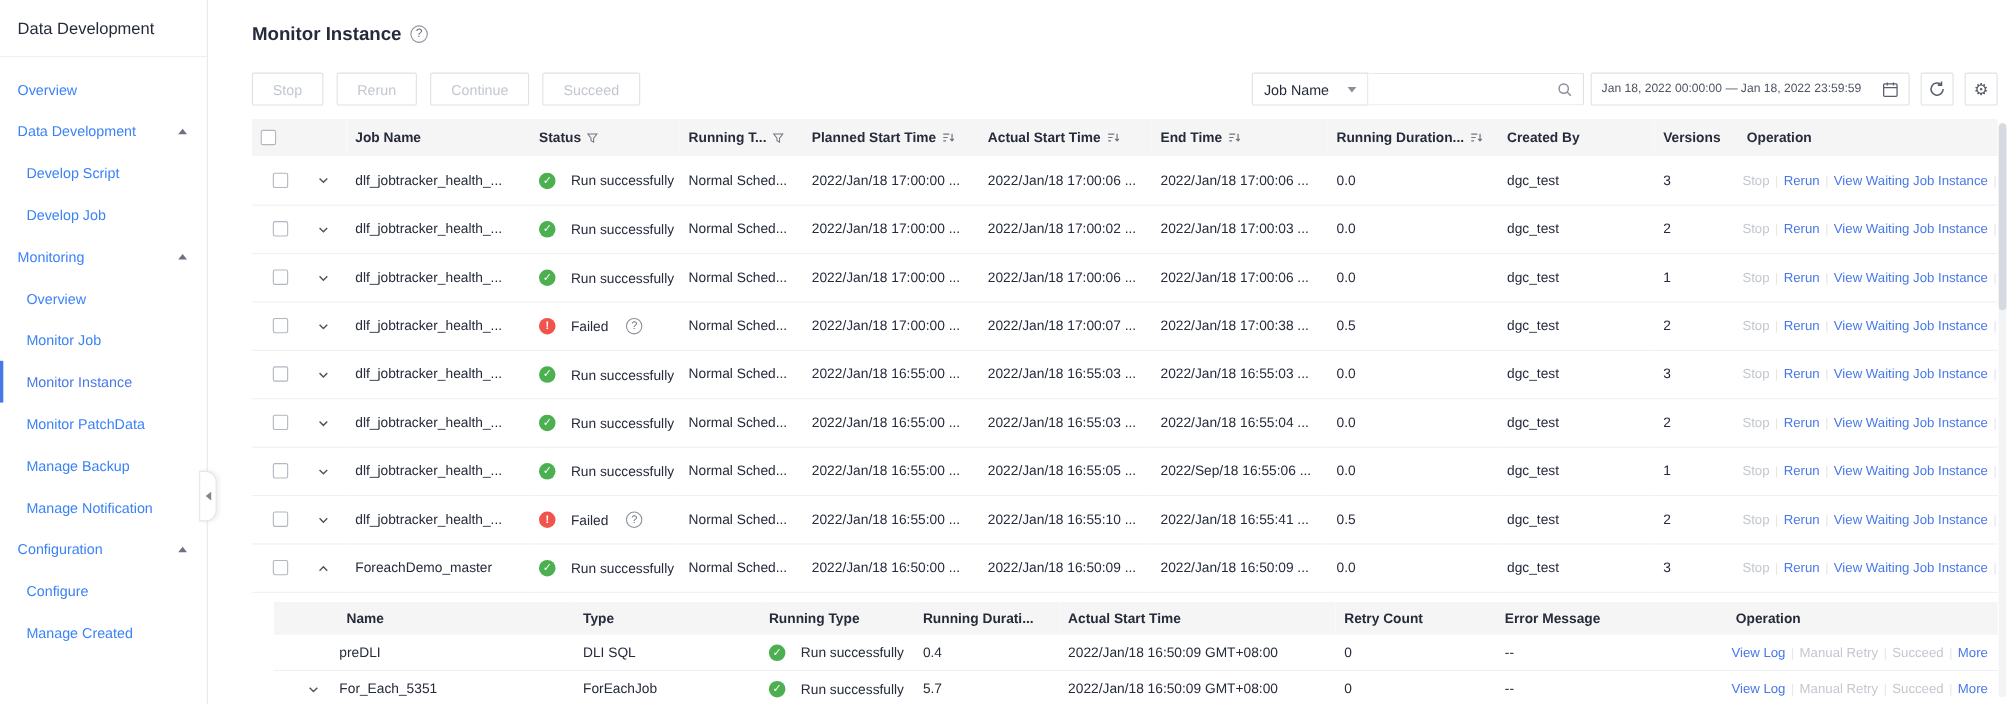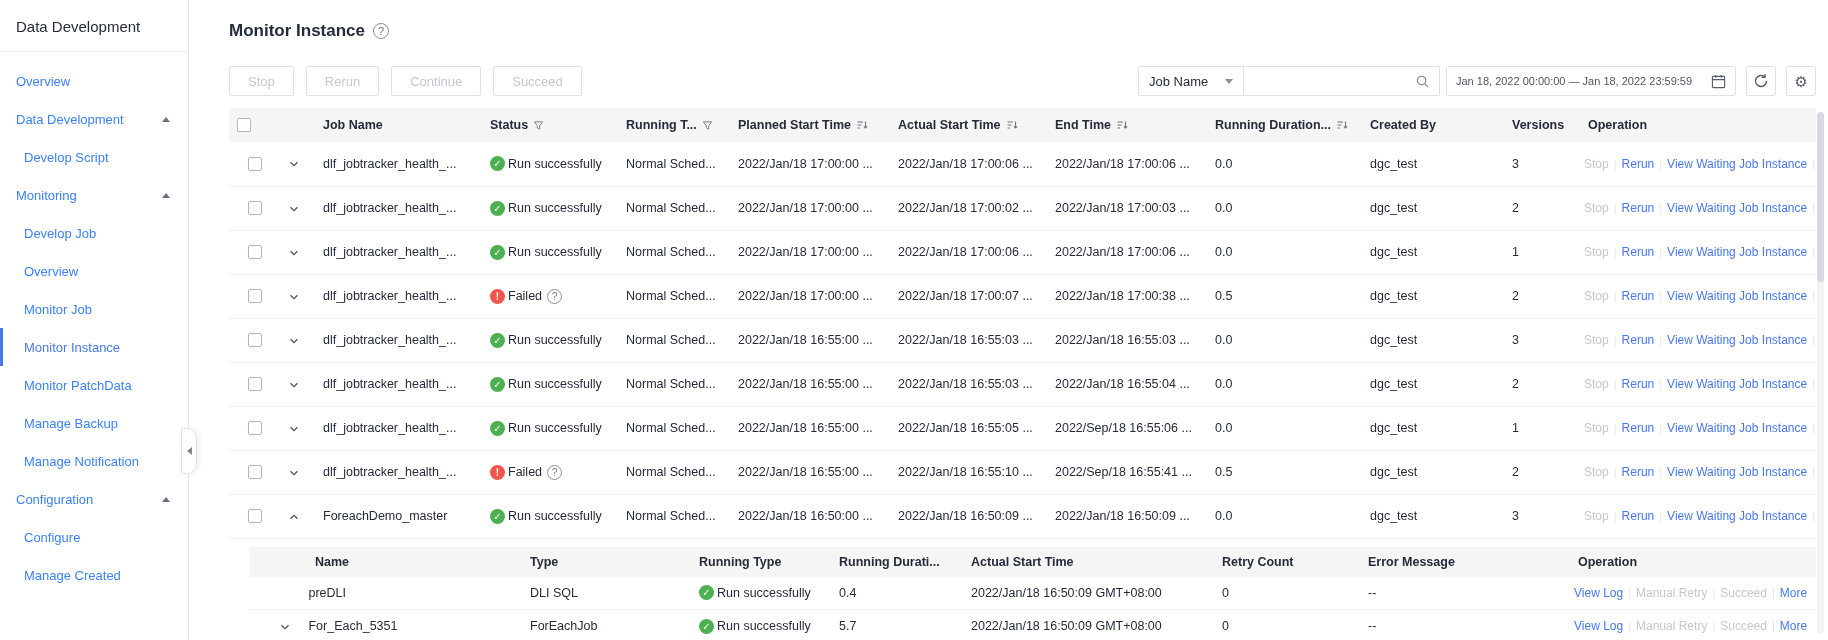--- a/index.html
+++ b/index.html
@@ -32,21 +32,21 @@
 .iconbtn{width:30px;height:30px;border:1px solid #dfe1e6;border-radius:2px;background:#fff;margin-left:10px;display:flex;align-items:center;justify-content:center;cursor:pointer}
 .gear{font-size:15px;color:#575d6c;line-height:1}
 .grid{width:1587px;margin-top:12px;border-collapse:collapse;table-layout:fixed}
 .grid thead th{background:#f5f5f5;height:34px;font-size:12.5px;font-weight:700;text-align:left;padding:0 8px;white-space:nowrap;overflow:hidden}
 .grid tbody td{height:44px;border-bottom:1px solid #eef0f4;font-size:12.5px;padding:0 8px;white-space:nowrap;overflow:hidden}
 .th-inner{display:inline-flex;align-items:center;gap:5px}
 .col-cb{text-align:center}
 .cb{display:inline-block;width:14px;height:14px;border:1px solid #b1b6c0;border-radius:2px;background:#fff;vertical-align:middle;cursor:pointer}
 .chev{display:inline-block;vertical-align:middle;cursor:pointer}
 .chev-up .chev{transform:rotate(180deg)}
-.status{display:inline-flex;align-items:center;gap:3px}
+.status{display:inline-flex;align-items:center;gap:14px}
 .dot{width:15px;height:15px;border-radius:50%;color:#fff;font-size:10px;font-weight:700;display:inline-flex;align-items:center;justify-content:center;flex:0 0 auto}
 .success .dot{background:var(--success)}
 .success .dot::after{content:"✓"}
 .failed .dot{background:var(--danger)}
 .failed .dot::after{content:"!"}
 .op-cell{padding:0 4px !important}
 .op{font-size:12px}
 .op.link{color:var(--accent);cursor:pointer}
 .op.disabled{color:#c3c7cf}
 .main-ops .op::after{content:"|";color:#e3e5ea;margin:0 5px;font-size:11px}
@@ -75,28 +75,28 @@
       <div class="sb-item group">
         <span class="sb-label">Data Development</span>
         <span class="sb-caret"></span>
       </div>
 
       <div class="sb-item sub">
         <span class="sb-label">Develop Script</span>
 
       </div>
 
+      <div class="sb-item sub">
+        <span class="sb-label">Develop Job</span>
+
+      </div>
+
       <div class="sb-item group">
         <span class="sb-label">Monitoring</span>
         <span class="sb-caret"></span>
-      </div>
-
-      <div class="sb-item sub">
-        <span class="sb-label">Develop Job</span>
-
       </div>
 
       <div class="sb-item sub">
         <span class="sb-label">Overview</span>
 
       </div>
 
       <div class="sb-item sub">
         <span class="sb-label">Monitor Job</span>
 
@@ -521,21 +521,21 @@
           <td>
             <span class="status failed">
               <span class="dot"></span>
               <span>Failed</span>
               <span class="help-circle sm">?</span>
             </span>
           </td>
           <td>Normal Sched...</td>
           <td>2022/Jan/18 16:55:00 ...</td>
           <td>2022/Jan/18 16:55:10 ...</td>
-          <td>2022/Sep/18 16:55:41 ...</td>
+          <td>2022/Jan/18 16:55:41 ...</td>
           <td>0.5</td>
           <td>dgc_test</td>
           <td>2</td>
           <td class="op-cell">
             <span class="ops main-ops">
               
             <span class="op disabled">Stop</span><span class="op link">Rerun</span><span class="op link">View Waiting Job Instance</span></span>
           </td>
         </tr>
 

